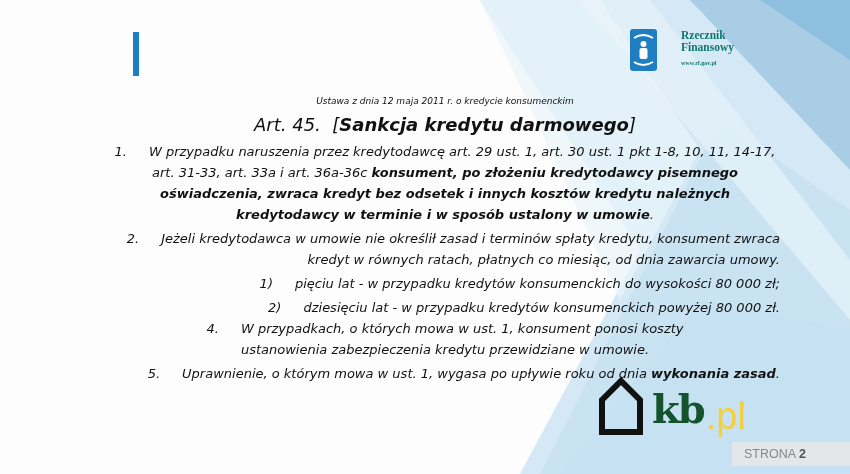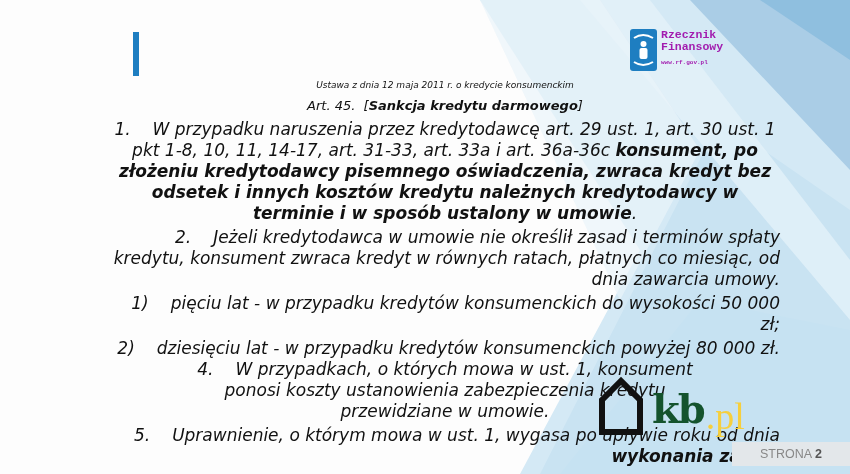--- a/index.html
+++ b/index.html
@@ -2,37 +2,37 @@
 <html><head>
 <meta charset="utf-8">
 <style>
   html, body { margin:0; padding:0; }
   body { width:850px; height:474px; overflow:hidden; position:relative; background:#fdfdfd; font-family:"DejaVu Sans", sans-serif; }
   .bg { position:absolute; inset:0; overflow:hidden; }
   .bg svg { position:absolute; left:0; top:0; }
   .accent-bar { position:absolute; left:133px; top:32px; width:6px; height:44px; background:#1e7ec1; }
   .logo { position:absolute; left:630px; top:29px; display:flex; align-items:flex-start; }
   .logo-icon { width:27px; height:42px; background:#1e7ec1; border-radius:3px; position:relative; }
-  .logo-text { margin-left:4px; color:#a21caf; font-family:Liberation Mono, monospace; font-weight:bold; line-height:12px; }
+  .logo-text { margin-left:24px; color:#0f766e; font-family:Liberation Serif, serif; font-weight:bold; line-height:12px; }
   .logo-name { font-size:11.5px; display:block; }
   .logo-url { font-size:6px; display:block; margin-top:4px; font-weight:bold; }
-  .content { position:absolute; left:110px; top:80px; width:670px; text-align:center; color:#111; font-family:"DejaVu Sans", sans-serif; font-style:italic; }
+  .content { position:absolute; left:110px; top:96px; width:670px; text-align:center; color:#111; font-family:"DejaVu Sans", sans-serif; font-style:italic; }
   .source { font-size:9px; margin-top:0; }
-  .art { font-size:13px; margin-top:8px; }
+  .art { font-size:18px; margin-top:8px; }
   .art b { font-weight:bold; }
-  .p { font-size:17px; line-height:21px; margin:0; }
+  .p { font-size:13px; line-height:21px; margin:0; }
   .p1 { margin-top:6px; }
   .p b { font-weight:bold; }
   .num { display:inline-block; margin-right:22px; }
   .gap { margin-top:3px;text-align:right; }
   .kb { position:absolute; left:598px; top:376px; display:flex; align-items:flex-end; }
   .kb-house { width:46px; height:60px; }
   .kb-text { font-family:"DejaVu Serif", serif; font-weight:bold; font-size:40px; line-height:54px; color:#14532d; margin-left:8px; letter-spacing:-2px; }
-  .kb-pl { font-family:Liberation Serif, serif; font-size:38px; line-height:40px; color:#f6cf3d; margin-left:2px; }
-  .page-label { position:absolute; left:732px; top:442px; width:118px; height:24px; background:#e3e7ea; color:#888; font-family:"Liberation Sans", sans-serif; font-size:12.5px; line-height:24px; padding-left:28px; box-sizing:border-box; }
+  .kb-pl { font-family:Liberation Sans, sans-serif; font-size:38px; line-height:40px; color:#f6cf3d; margin-left:2px; }
+  .page-label { position:absolute; left:732px; top:442px; width:118px; height:24px; background:#e3e7ea; color:#888; font-family:"Liberation Sans", sans-serif; font-size:12.5px; line-height:24px; padding-left:12px; box-sizing:border-box; }
   .page-label b { color:#555; }
 </style>
 </head>
 <body>
 
 <div class="bg">
   <svg width="850" height="474" viewBox="0 0 850 474">
     <polygon points="520,474 850,474 850,120 760,0 600,0 480,0 640,250" fill="#d4e9f5"></polygon>
     <polygon points="540,474 850,474 850,210 720,120" fill="#c9e3f2"></polygon>
     <polygon points="690,0 850,0 850,170" fill="#aacde6"></polygon>
@@ -67,21 +67,21 @@
     <span>Art.  45.</span>&nbsp;&nbsp;<span>[</span><b>Sankcja kredytu darmowego</b><span>]</span>
   </div>
 
   <p class="p p1">
     <span class="num">1.</span><span>W przypadku naruszenia przez kredytodawcę art. 29 ust. 1, art. 30 ust. 1 pkt 1-8, 10, 11, 14-17, art. 31-33, art. 33a i art. 36a-36c </span><b>konsument, po złożeniu kredytodawcy pisemnego oświadczenia, zwraca kredyt bez odsetek i innych kosztów kredytu należnych kredytodawcy w terminie i w sposób ustalony w umowie</b><span>.</span>
   </p>
   <p class="p gap">
     <span class="num">2.</span><span>Jeżeli kredytodawca w umowie nie określił zasad i terminów spłaty kredytu, konsument zwraca kredyt w równych ratach, płatnych co miesiąc, od dnia zawarcia umowy.</span>
   </p>
   <p class="p gap">
-    <span class="num">1)</span><span>pięciu lat - w przypadku kredytów konsumenckich do wysokości 50 000 zł;</span>
+    <span class="num">1)</span><span>pięciu lat - w przypadku kredytów konsumenckich do wysokości 80 000 zł;</span>
   </p>
   <p class="p gap">
     <span class="num">2)</span><span>dziesięciu lat - w przypadku kredytów konsumenckich powyżej 80 000 zł.</span>
   </p>
   <p class="p" style="padding:0 60px;">
     <span class="num">4.</span><span>W przypadkach, o których mowa w ust. 1, konsument ponosi koszty ustanowienia zabezpieczenia kredytu przewidziane w umowie.</span>
   </p>
   <p class="p gap">
     <span class="num">5.</span><span>Uprawnienie, o którym mowa w ust. 1, wygasa po upływie roku od dnia </span><b>wykonania zasad</b><span>.</span>
   </p>

